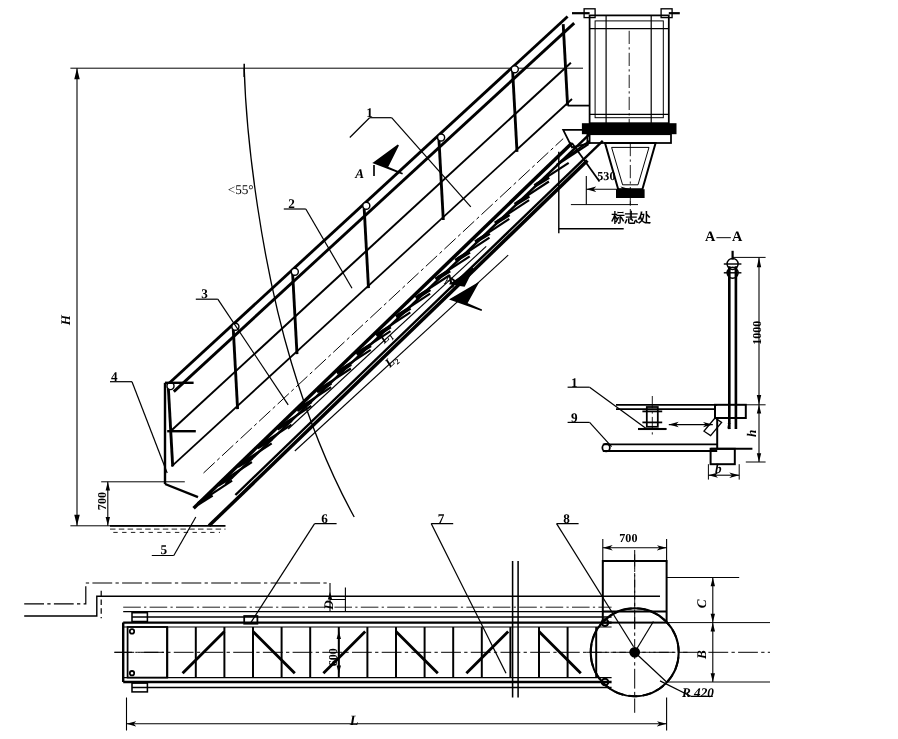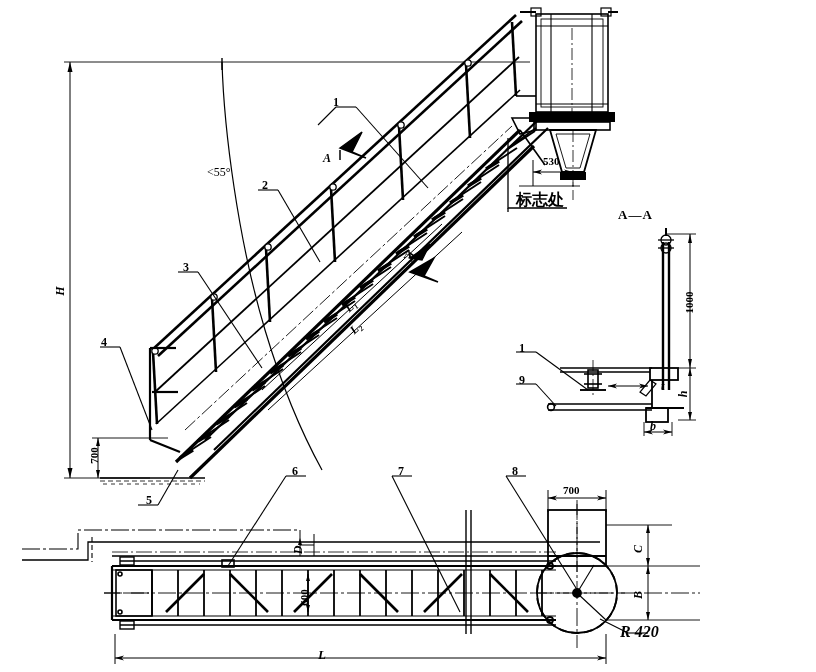--- a/index.html
+++ b/index.html
@@ -6,21 +6,21 @@
   html,body{margin:0;padding:0;background:#fff;}
   body{width:816px;height:672px;overflow:hidden;
        font-family:"Liberation Serif",serif;color:#000;}
   #sheet{position:relative;width:816px;height:672px;background:#ffffff;}
   svg#dwg{position:absolute;left:0;top:0;width:816px;height:672px;}
   .lbl{position:absolute;font-family:"Liberation Serif",serif;
        font-weight:bold;color:#000;white-space:nowrap;line-height:1;}
   .num{font-size:12px;font-weight:bold;font-style:normal;}
   .dim{font-size:11px;font-weight:bold;}
   .dimi{font-size:12px;font-weight:bold;font-style:italic;}
-  .cjk{font-family:"DejaVu Sans",sans-serif;font-size:16px;font-weight:bold;}
+  .cjk{font-family:"DejaVu Sans",sans-serif;font-size:12px;font-weight:bold;margin-left:40px;}
   .vert{transform-origin:center center;}
   .sec{font-size:13px;font-weight:bold;letter-spacing:1px;}
 </style>
 </head>
 <body>
 
 <div id="sheet">
 
 <svg id="dwg" viewBox="0 0 816 672">
   <defs>
@@ -478,35 +478,35 @@
 
 <div class="lbl dimi" style="left:345px;top:300px;transform:rotate(-43deg);">L₁</div>
 <div class="lbl dimi" style="left:350px;top:322px;transform:rotate(-43deg);">L₂</div>
 
 <div class="lbl" style="left:408px;top:250px;font-size:12px;font-style:italic;transform:rotate(-43deg);">A</div>
 
 <div class="lbl" style="left:207px;top:166px;font-size:12px;font-weight:normal;">&lt;55°</div>
 
 <div class="lbl cjk" style="left:516px;top:192px;">标志处</div>
 
-<div class="lbl sec" style="left:618px;top:208px;">A—A</div>
+<div class="lbl sec" style="left:641px;top:208px;">A—A</div>
 
 <div class="lbl num" style="left:519px;top:342px;">1</div>
 <div class="lbl num" style="left:519px;top:374px;">9</div>
 
 <div class="lbl dim vert" style="left:678px;top:297px;transform:rotate(-90deg);">1000</div>
 <div class="lbl dimi vert" style="left:680px;top:388px;transform:rotate(-90deg);">h</div>
 <div class="lbl dimi" style="left:661px;top:380px;">t</div>
 <div class="lbl dimi" style="left:650px;top:420px;">b</div>
 
 <div class="lbl num" style="left:292px;top:465px;">6</div>
 <div class="lbl num" style="left:398px;top:465px;">7</div>
 <div class="lbl num" style="left:512px;top:465px;">8</div>
 
 <div class="lbl dimi" style="left:318px;top:648px;font-size:13px;">L</div>
 <div class="lbl dim vert" style="left:296px;top:592px;transform:rotate(-90deg);">600</div>
 <div class="lbl dimi vert" style="left:294px;top:544px;transform:rotate(-90deg);">D</div>
 <div class="lbl dim" style="left:563px;top:485px;">700</div>
 <div class="lbl dimi vert" style="left:634px;top:589px;transform:rotate(-90deg);">B</div>
 <div class="lbl dimi vert" style="left:634px;top:543px;transform:rotate(-90deg);">C</div>
-<div class="lbl" style="left:620px;top:624px;font-size:16px;font-weight:bold;font-style:italic;">R 420</div>
+<div class="lbl" style="left:620px;top:624px;font-size:12px;font-weight:bold;font-style:italic;">R 420</div>
 
 </div>
 
 </body></html>

